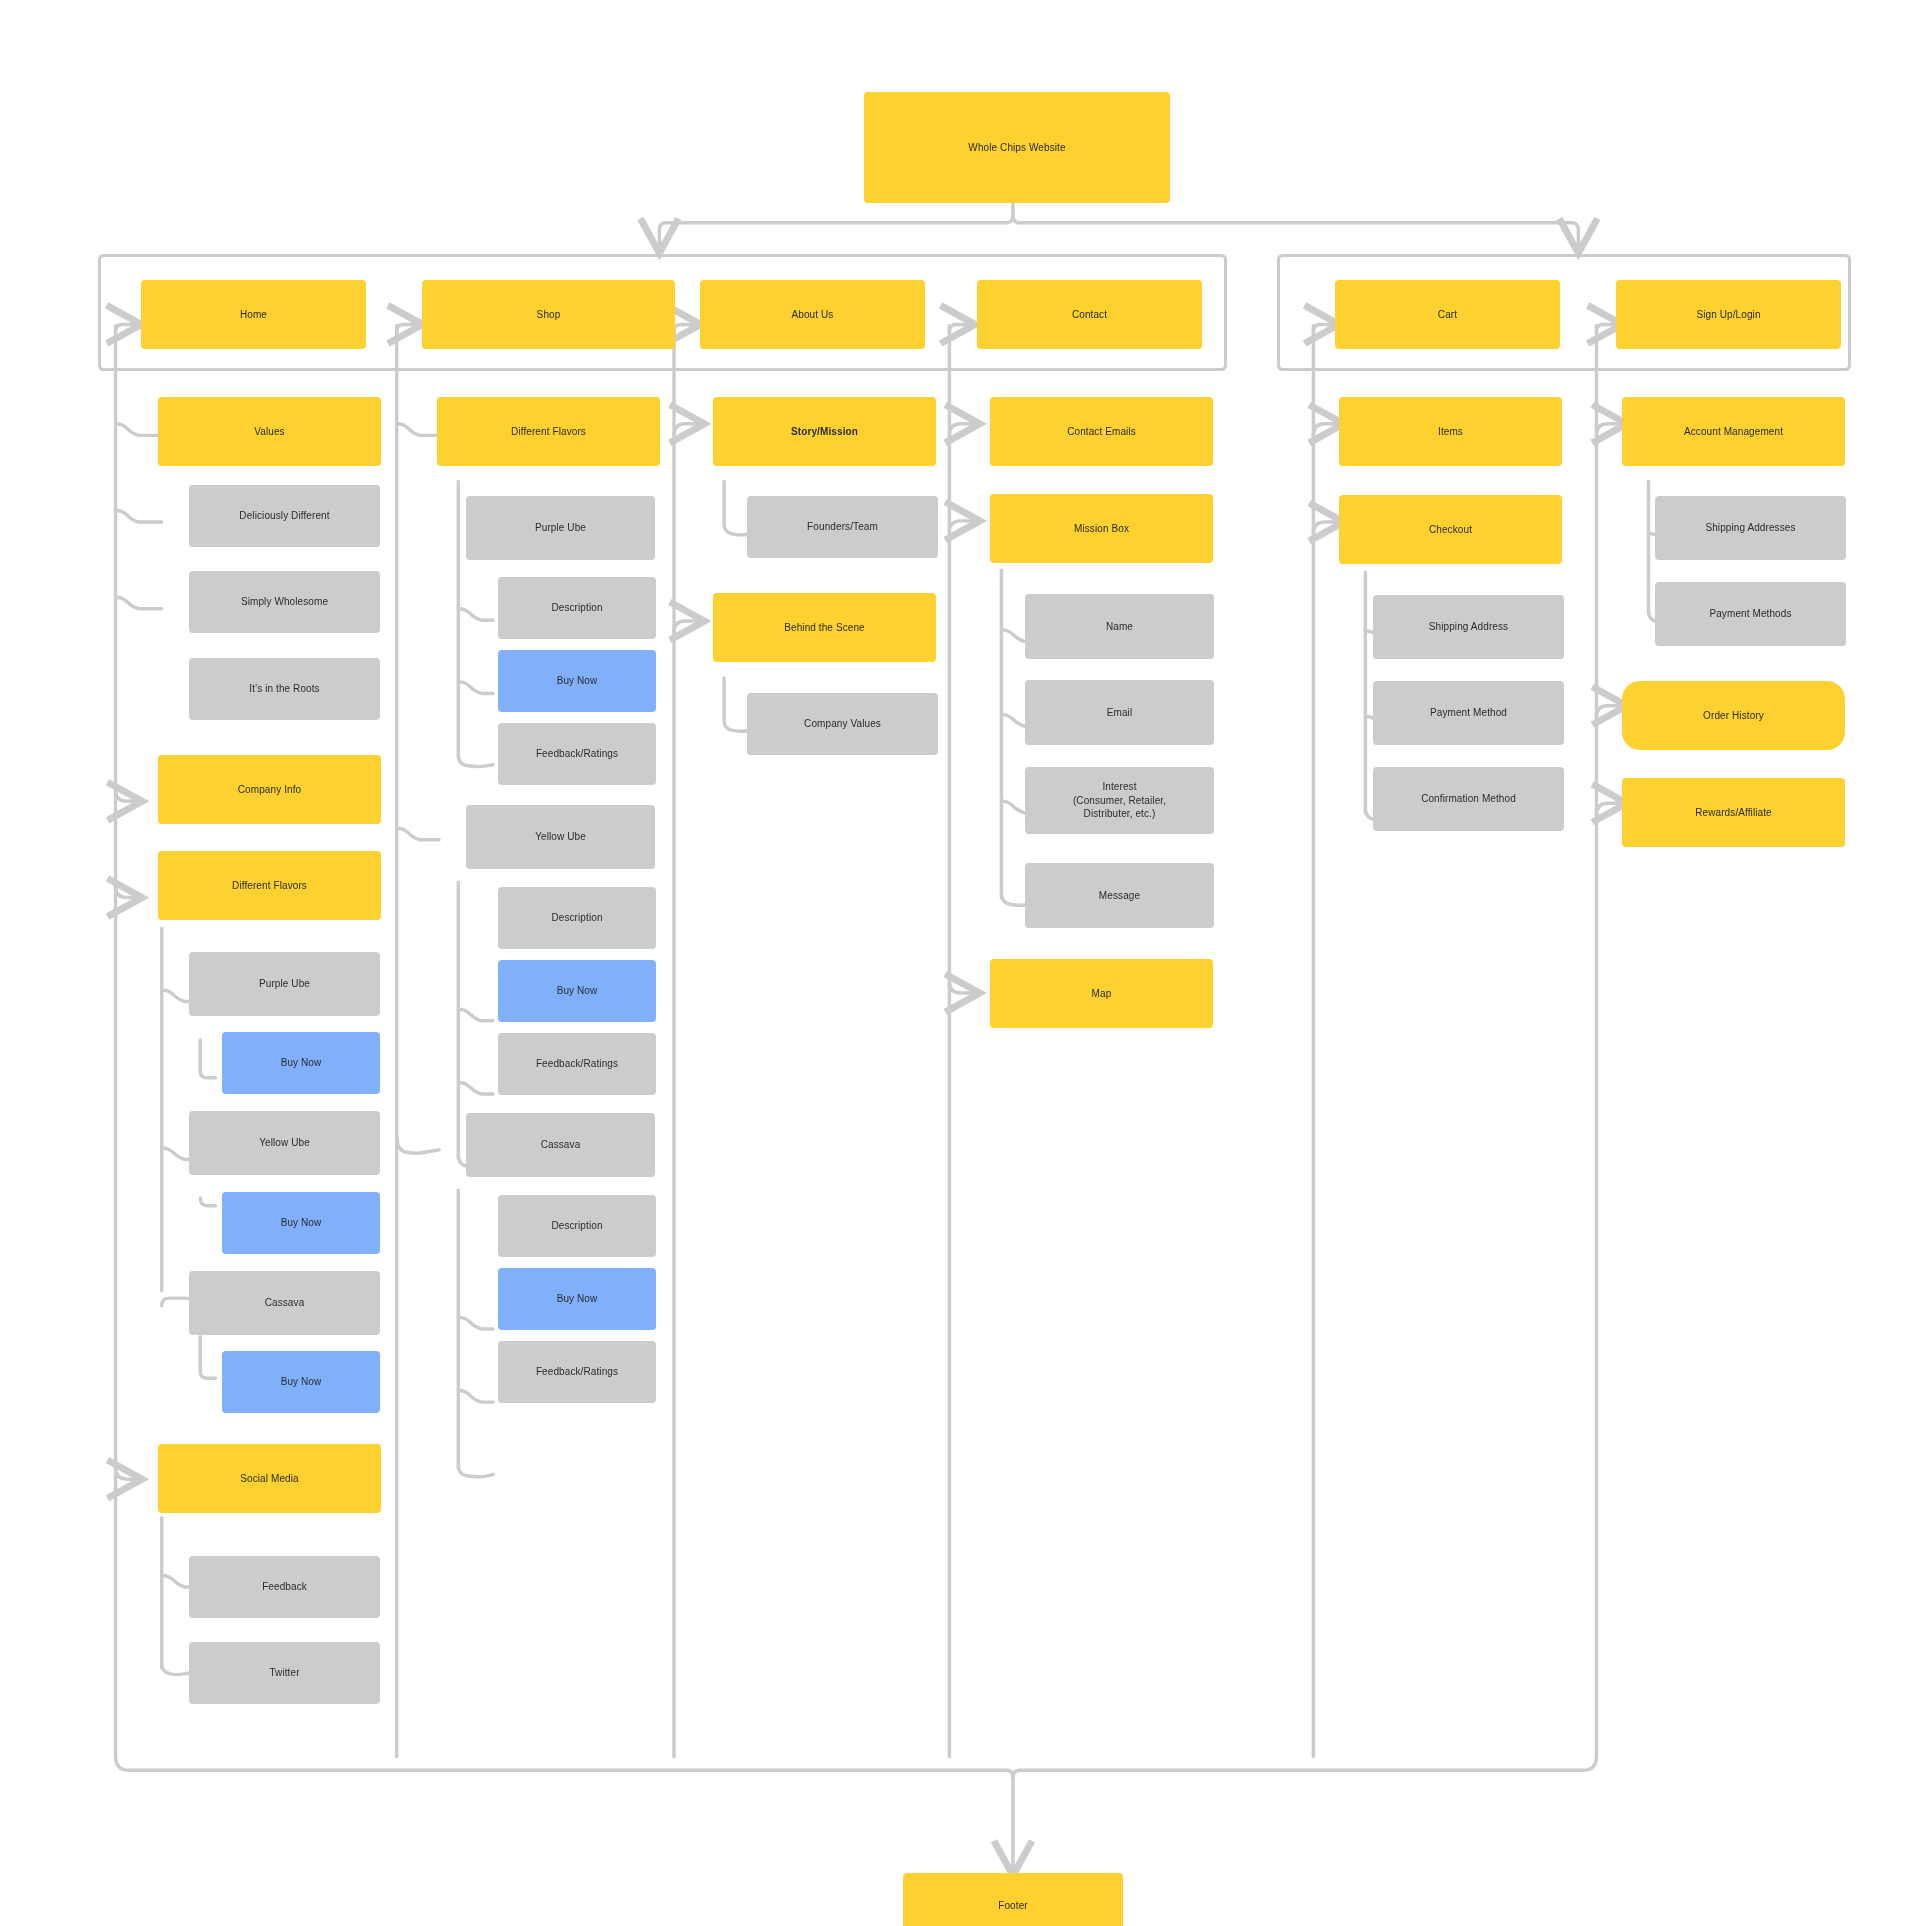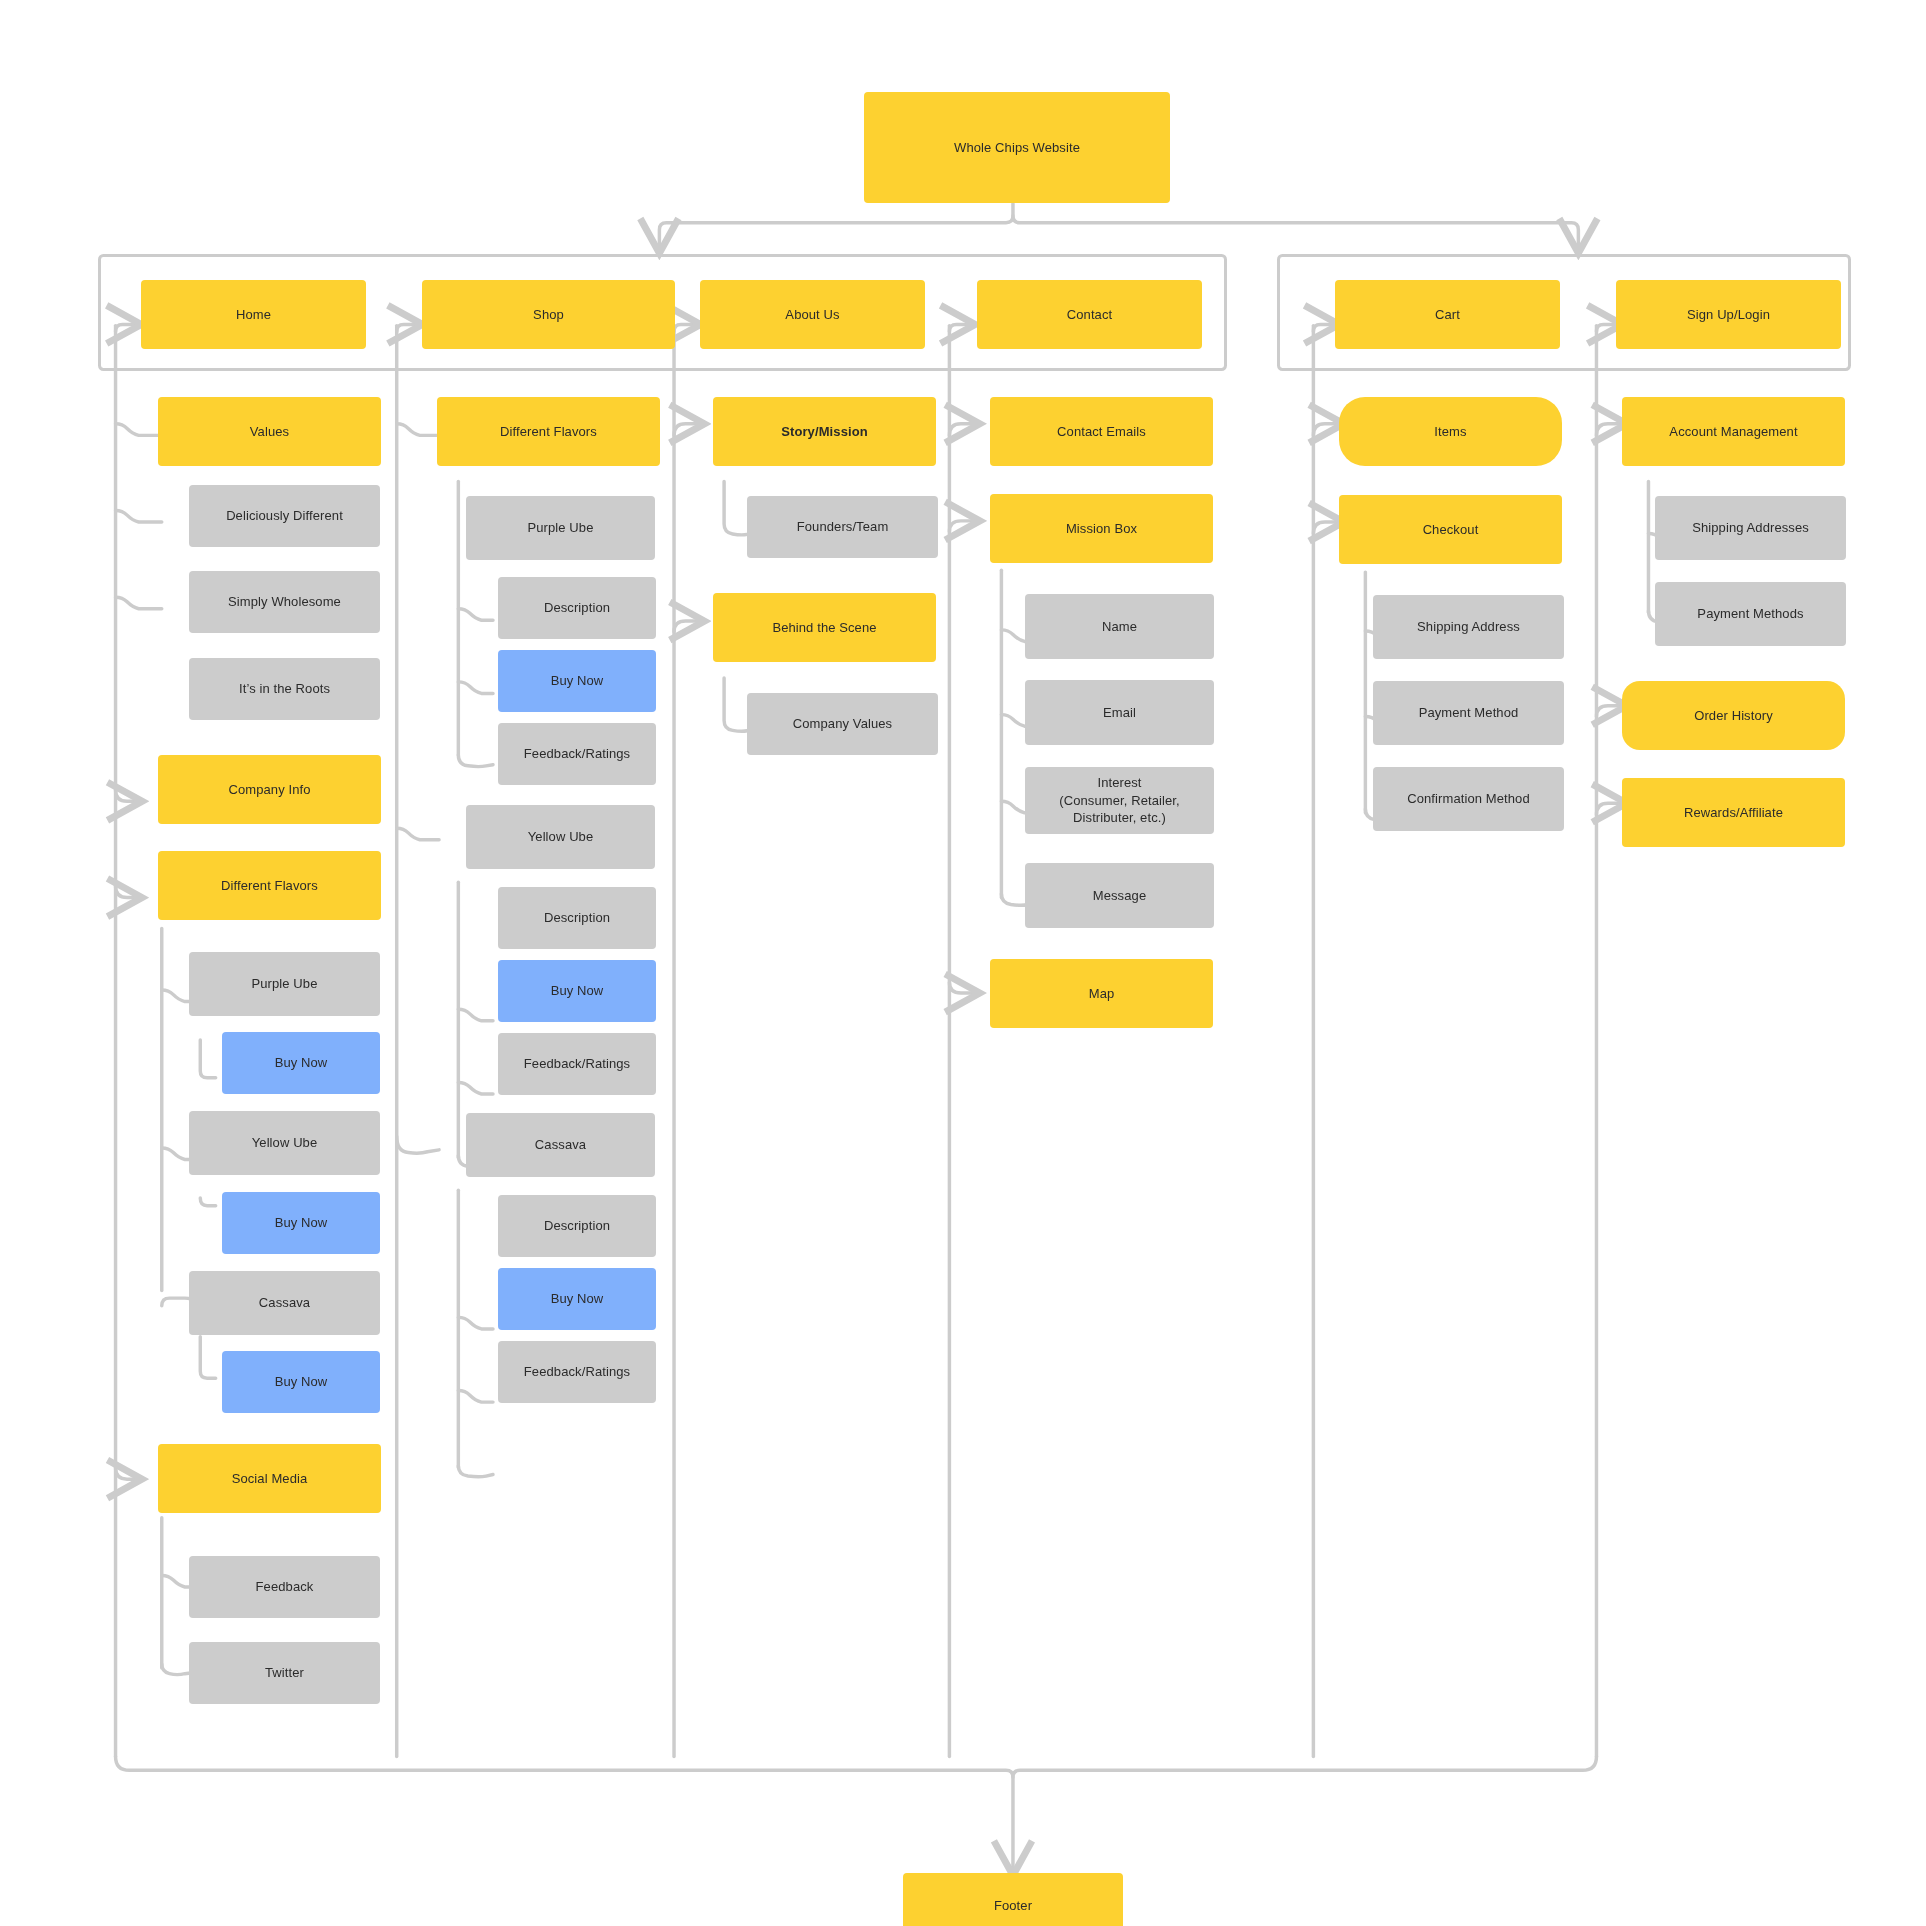--- a/index.html
+++ b/index.html
@@ -28,21 +28,21 @@
   }
   .node {
     position: absolute;
     box-sizing: border-box;
     border-radius: 3.9px;
     display: flex;
     align-items: center;
     justify-content: center;
     text-align: center;
     color: #2b2b2b;
-    font-size: 13px;
+    font-size: 10px;
     line-height: 1.35;
     font-weight: 400;
     letter-spacing: 0.1px;
     padding: 1.5px 5.4px;
     z-index: 3;
   }
   .node.yellow { background: #FDD130; }
   .node.grey   { background: #CCCCCC; }
   .node.blue   { background: #80B0FC; }
   .group-box {
@@ -305,21 +305,21 @@
 (Consumer, Retailer,
 Distributer, etc.)</span>
   </div>
   <div class="node grey" style="left:1025px; top:863px; width:189px; height:65px;">
     <span class="label">Message</span>
   </div>
   <div class="node yellow" style="left:990px; top:959px; width:223px; height:69px;">
     <span class="label">Map</span>
   </div>
 
-  <div class="node yellow" style="left:1339px; top:397px; width:223px; height:69px;border-radius:26px;">
+  <div class="node yellow" style="left:1339px; top:397px; width:223px; height:69px;">
     <span class="label">Items</span>
   </div>
   <div class="node yellow" style="left:1339px; top:495px; width:223px; height:69px;">
     <span class="label">Checkout</span>
   </div>
   <div class="node grey" style="left:1373px; top:595px; width:191px; height:64px;">
     <span class="label">Shipping Address</span>
   </div>
   <div class="node grey" style="left:1373px; top:681px; width:191px; height:64px;">
     <span class="label">Payment Method</span>

